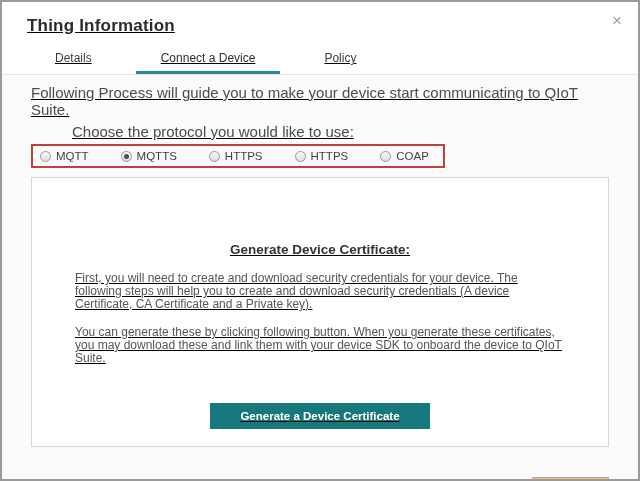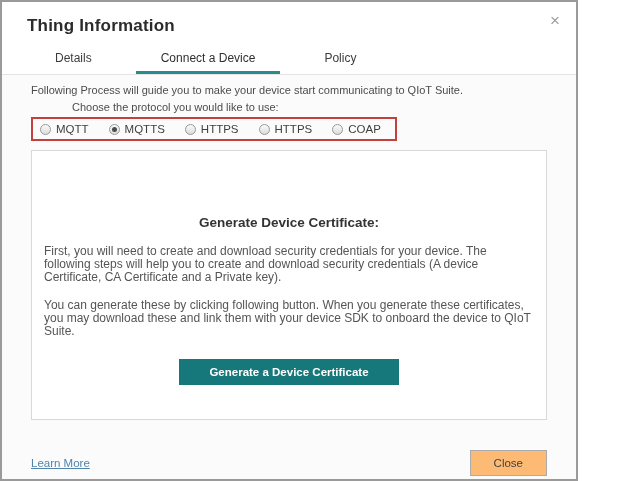--- a/index.html
+++ b/index.html
@@ -1,24 +1,25 @@
 <!DOCTYPE html>
 <html><head>
 <meta charset="utf-8">
 <style>
   * { margin:0; padding:0; box-sizing:border-box; }
   html,body { background:#fff; }
   body { font-family:"Liberation Sans", sans-serif; }
 
   .dialog {
     position:relative;
-    width:578px; height:481px;
+    width:640px; height:481px;
     border:2px solid #9a9a9a;
     background:#fff;
     overflow:hidden;
+    text-decoration:underline;
   }
 
   .header { padding:14px 25px 0 25px; }
   .dialog-title { font-size:17px; font-weight:bold; color:#2b2b2b; letter-spacing:.2px; }
 
   .close-x {
     position:absolute; top:6px; right:12px;
     font-size:17px; color:#9e9e9e; line-height:1;
     cursor:pointer; padding:4px; font-weight:normal;
   }
@@ -36,25 +37,25 @@
     cursor:pointer; white-space:nowrap;
   }
   .tab.active { border-bottom-color:#2a8a8e; color:#2f2f2f; }
 
   .body {
     background:#fbfbfb;
     height:411px;
     padding:9px 29px 0 29px;
   }
 
-  .intro-line { font-size:11px; color:#4c4c4c; }
+  .intro-line { font-size:15px; color:#4c4c4c; }
   .intro-line + .intro-line { margin-top:5px;margin-left:41px; }
 
   .protocol-box {
-    display:inline-flex; align-items:center; gap:20px;
+    display:inline-flex; align-items:center; gap:32px;
     border:2px solid #c2403e;
     padding:4px 14px 4px 7px;
     margin-top:4px;
     background:transparent;
   }
   .radio-opt { display:flex; align-items:center; gap:5px; font-size:11.5px; color:#3f3f3f; cursor:pointer; }
   .radio-circle {
     width:11px; height:11px; border-radius:50%;
     border:1px solid #999;
     background:linear-gradient(#fafafa,#dcdcdc);
@@ -74,21 +75,21 @@
   .cert-heading {
     text-align:center; font-weight:bold;
     font-size:13.5px; color:#333;
     padding-top:64px;
   }
   .cert-p {
     width:490px; margin:15px auto 0 auto;
     font-size:12px; color:#555; line-height:13px;
   }
   .btn-generate {
-    display:block; margin:21px auto 0 auto;
+    display:block; margin:38px auto 0 auto;
     background:#17787c; color:#fff;
     font-family:"Liberation Sans", sans-serif;
     font-weight:bold; font-size:11.5px;
     border:none; padding:7px 30px;
     cursor:pointer;
   }
 
   .footer {
     display:flex; justify-content:space-between; align-items:center;
     margin-top:30px;

